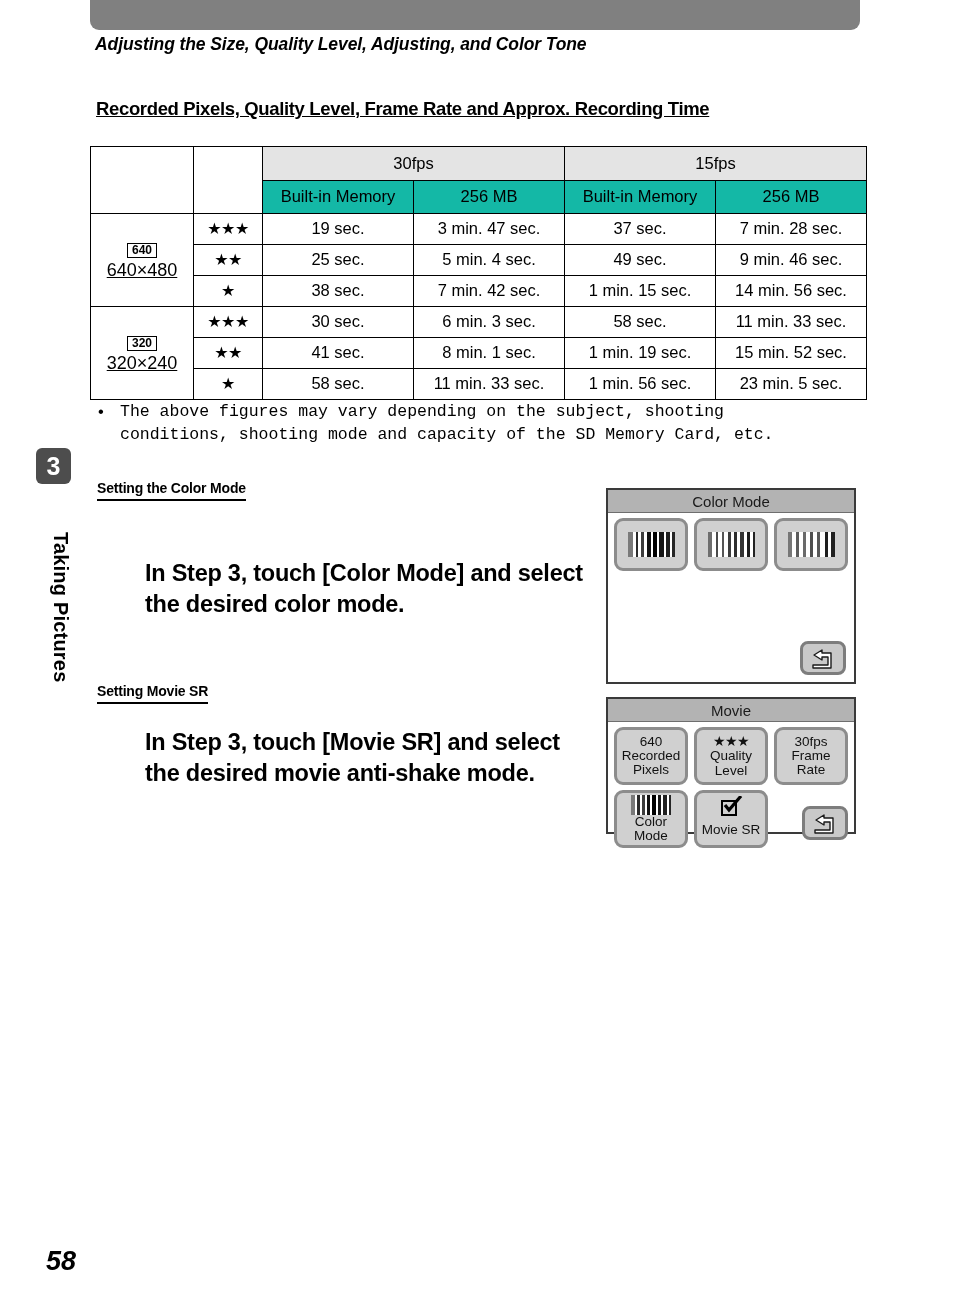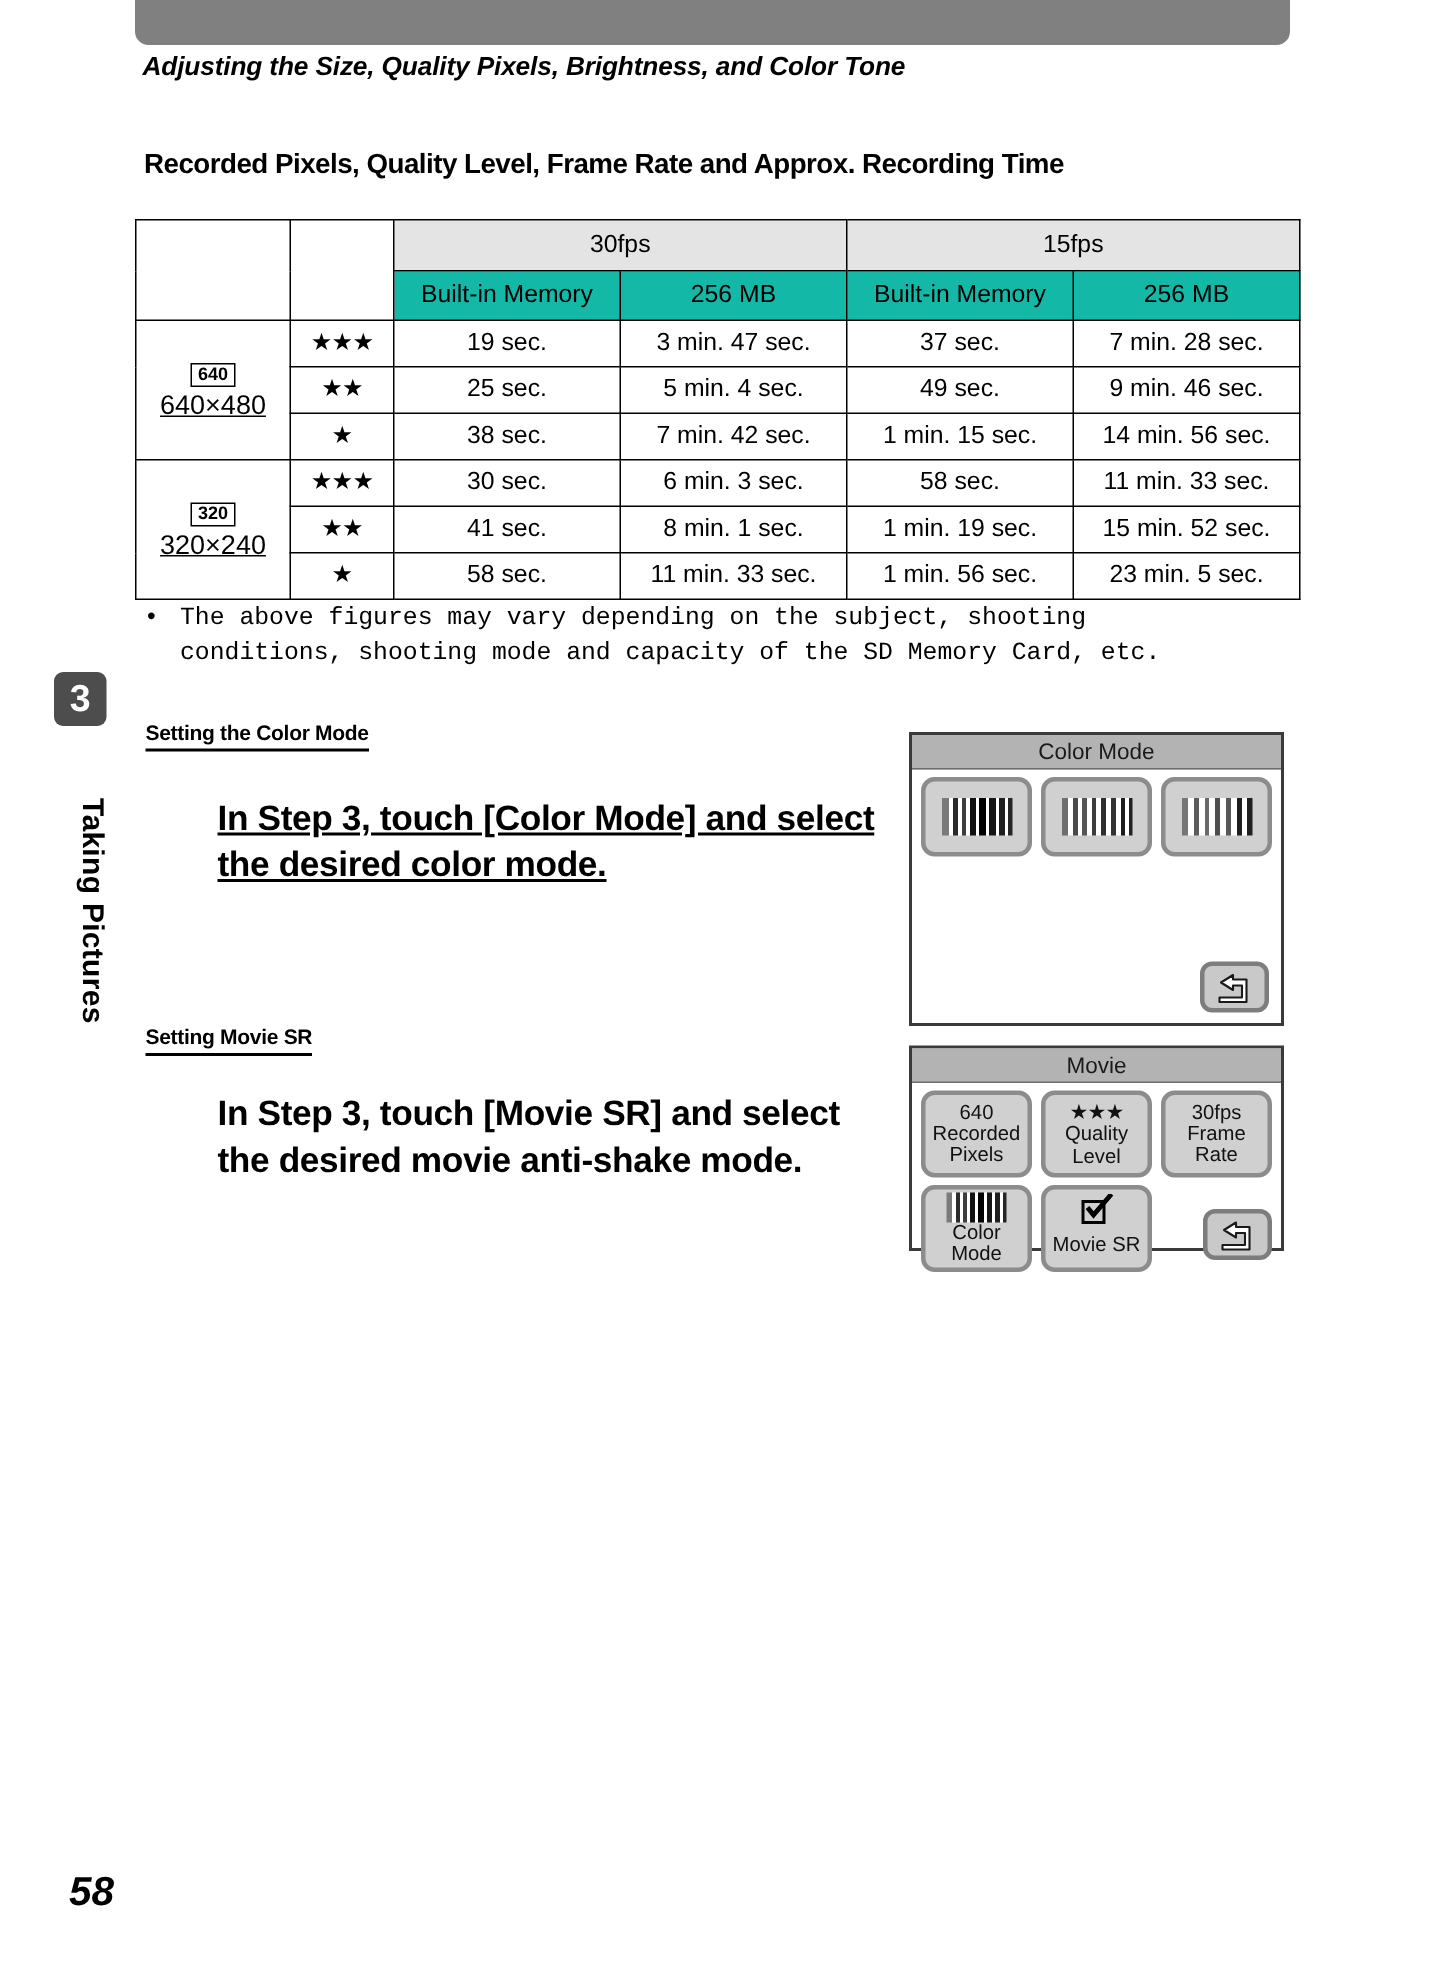--- a/index.html
+++ b/index.html
@@ -40,20 +40,21 @@
   }
 
   
   .table-title {
     position: absolute;
     left: 96px;
     top: 98px;
     font-size: 18.5px;
     font-weight: bold;
     letter-spacing: -0.35px;
+    text-decoration: underline;
   }
 
   
   .rec-table {
     position: absolute;
     left: 90px;
     top: 146px;
     border-collapse: collapse;
     font-size: 16.5px;
     table-layout: fixed;
@@ -161,21 +162,21 @@
   #head-color { left: 97px; top: 480px; }
   #head-movie { left: 97px; top: 683px; }
 
   .sec-body {
     position: absolute;
     font-size: 23.5px;
     font-weight: bold;
     line-height: 1.33;
     letter-spacing: -0.25px;
   }
-  #body-color { left: 145px; top: 530px; width: 440px; text-decoration: underline; }
+  #body-color { left: 145px; top: 558px; width: 440px; }
   #body-movie { left: 145px; top: 727px; width: 425px; }
 
   
   .screen {
     position: absolute;
     background: #ffffff;
     border: 2px solid #3a3a3a;
     box-sizing: border-box;
   }
   #screen-color { left: 606px; top: 488px; width: 250px; height: 196px; }
@@ -301,21 +302,21 @@
     font-size: 27px;
     font-weight: bold;
     font-style: italic;
   }
 </style>
 </head>
 <body>
 
 <div class="top-banner"></div>
 
-<div class="running-head">Adjusting the Size, Quality Pixels, Brightness, and Color Tone</div>
+<div class="running-head">Adjusting the Size, Quality Level, Adjusting, and Color Tone</div>
 
 <div class="table-title">Recorded Pixels, Quality Level, Frame Rate and Approx. Recording Time</div>
 
 <table class="rec-table">
   <tbody>
     <tr>
       <td class="col-res thick-top thick-left" rowspan="2"></td>
       <td class="col-star thick-top" rowspan="2"></td>
       <td class="col-data hdr-fps thick-top" colspan="2">30fps</td>
       <td class="col-data hdr-fps thick-top thick-right" colspan="2">15fps</td>

